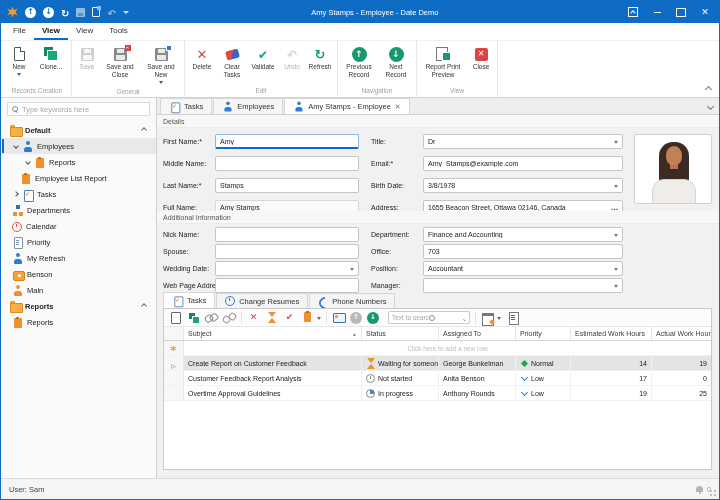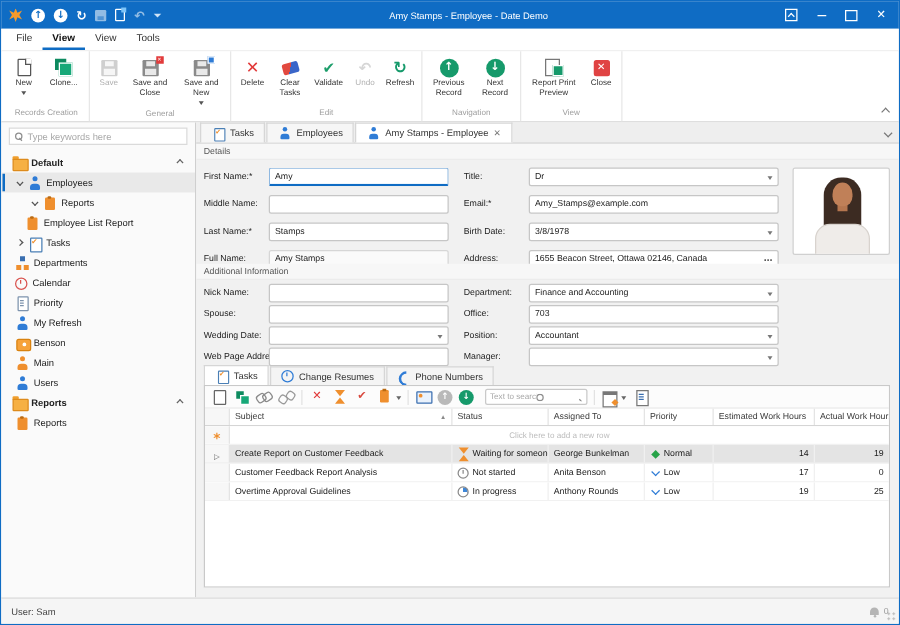--- a/index.html
+++ b/index.html
@@ -432,24 +432,20 @@
         <span>My Refresh</span>
       </div>
       <div class="sitem">
         <span class="si si-payroll"></span>
         <span>Benson</span>
       </div>
       <div class="sitem">
         <span class="si si-role"></span>
         <span>Main</span>
       </div>
-      <div class="sitem">
-        <span class="si si-person"></span>
-        <span>Users</span>
-      </div>
       <div class="sitem grp">
         <span class="si si-folder"></span>
         <span>Reports</span>
         <span class="grpchev"></span>
       </div>
       <div class="sitem">
         <span class="si si-clip"></span>
         <span>Reports</span>
       </div>
     </div>

